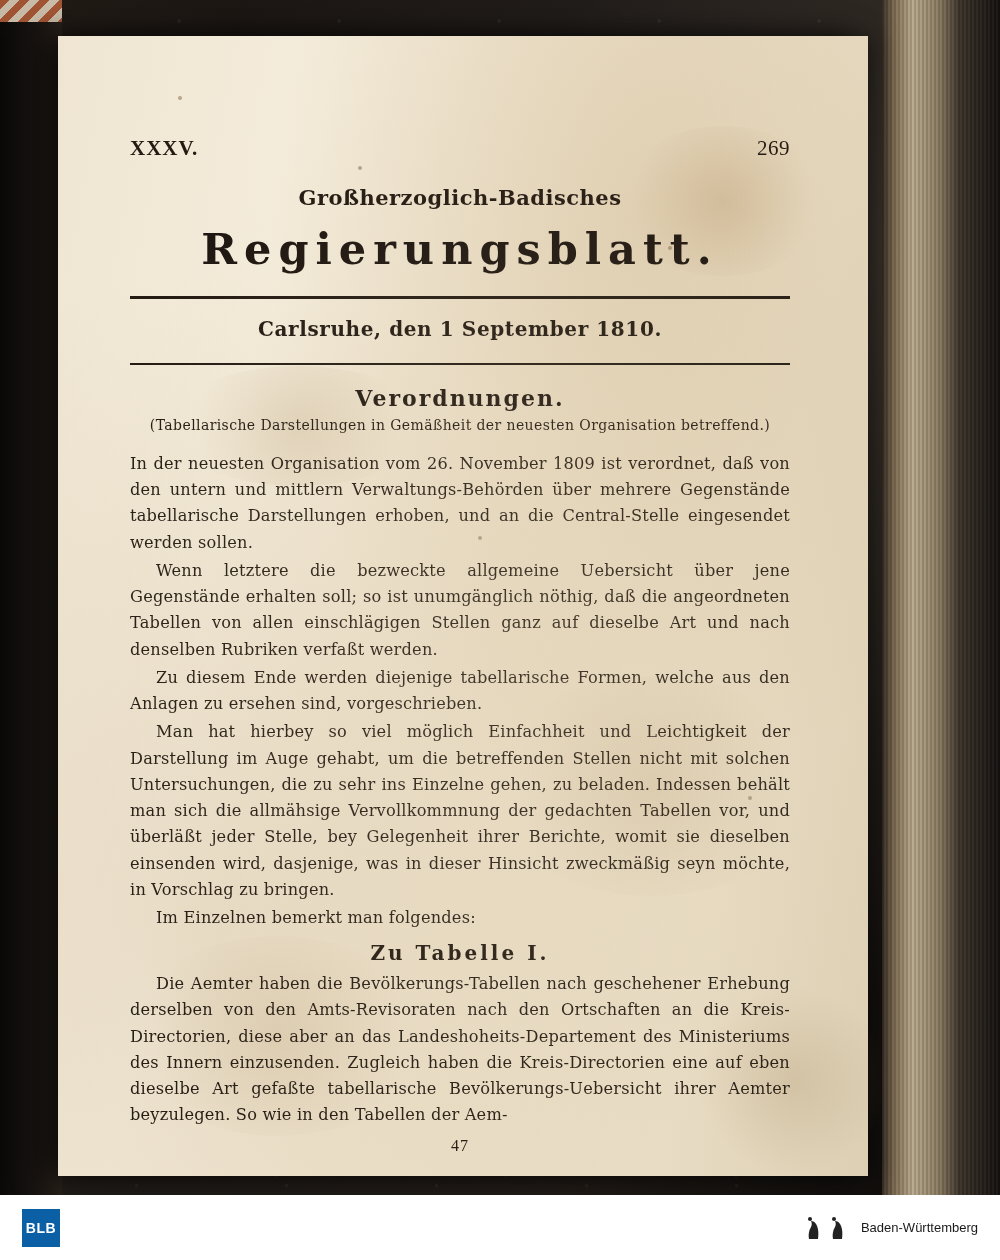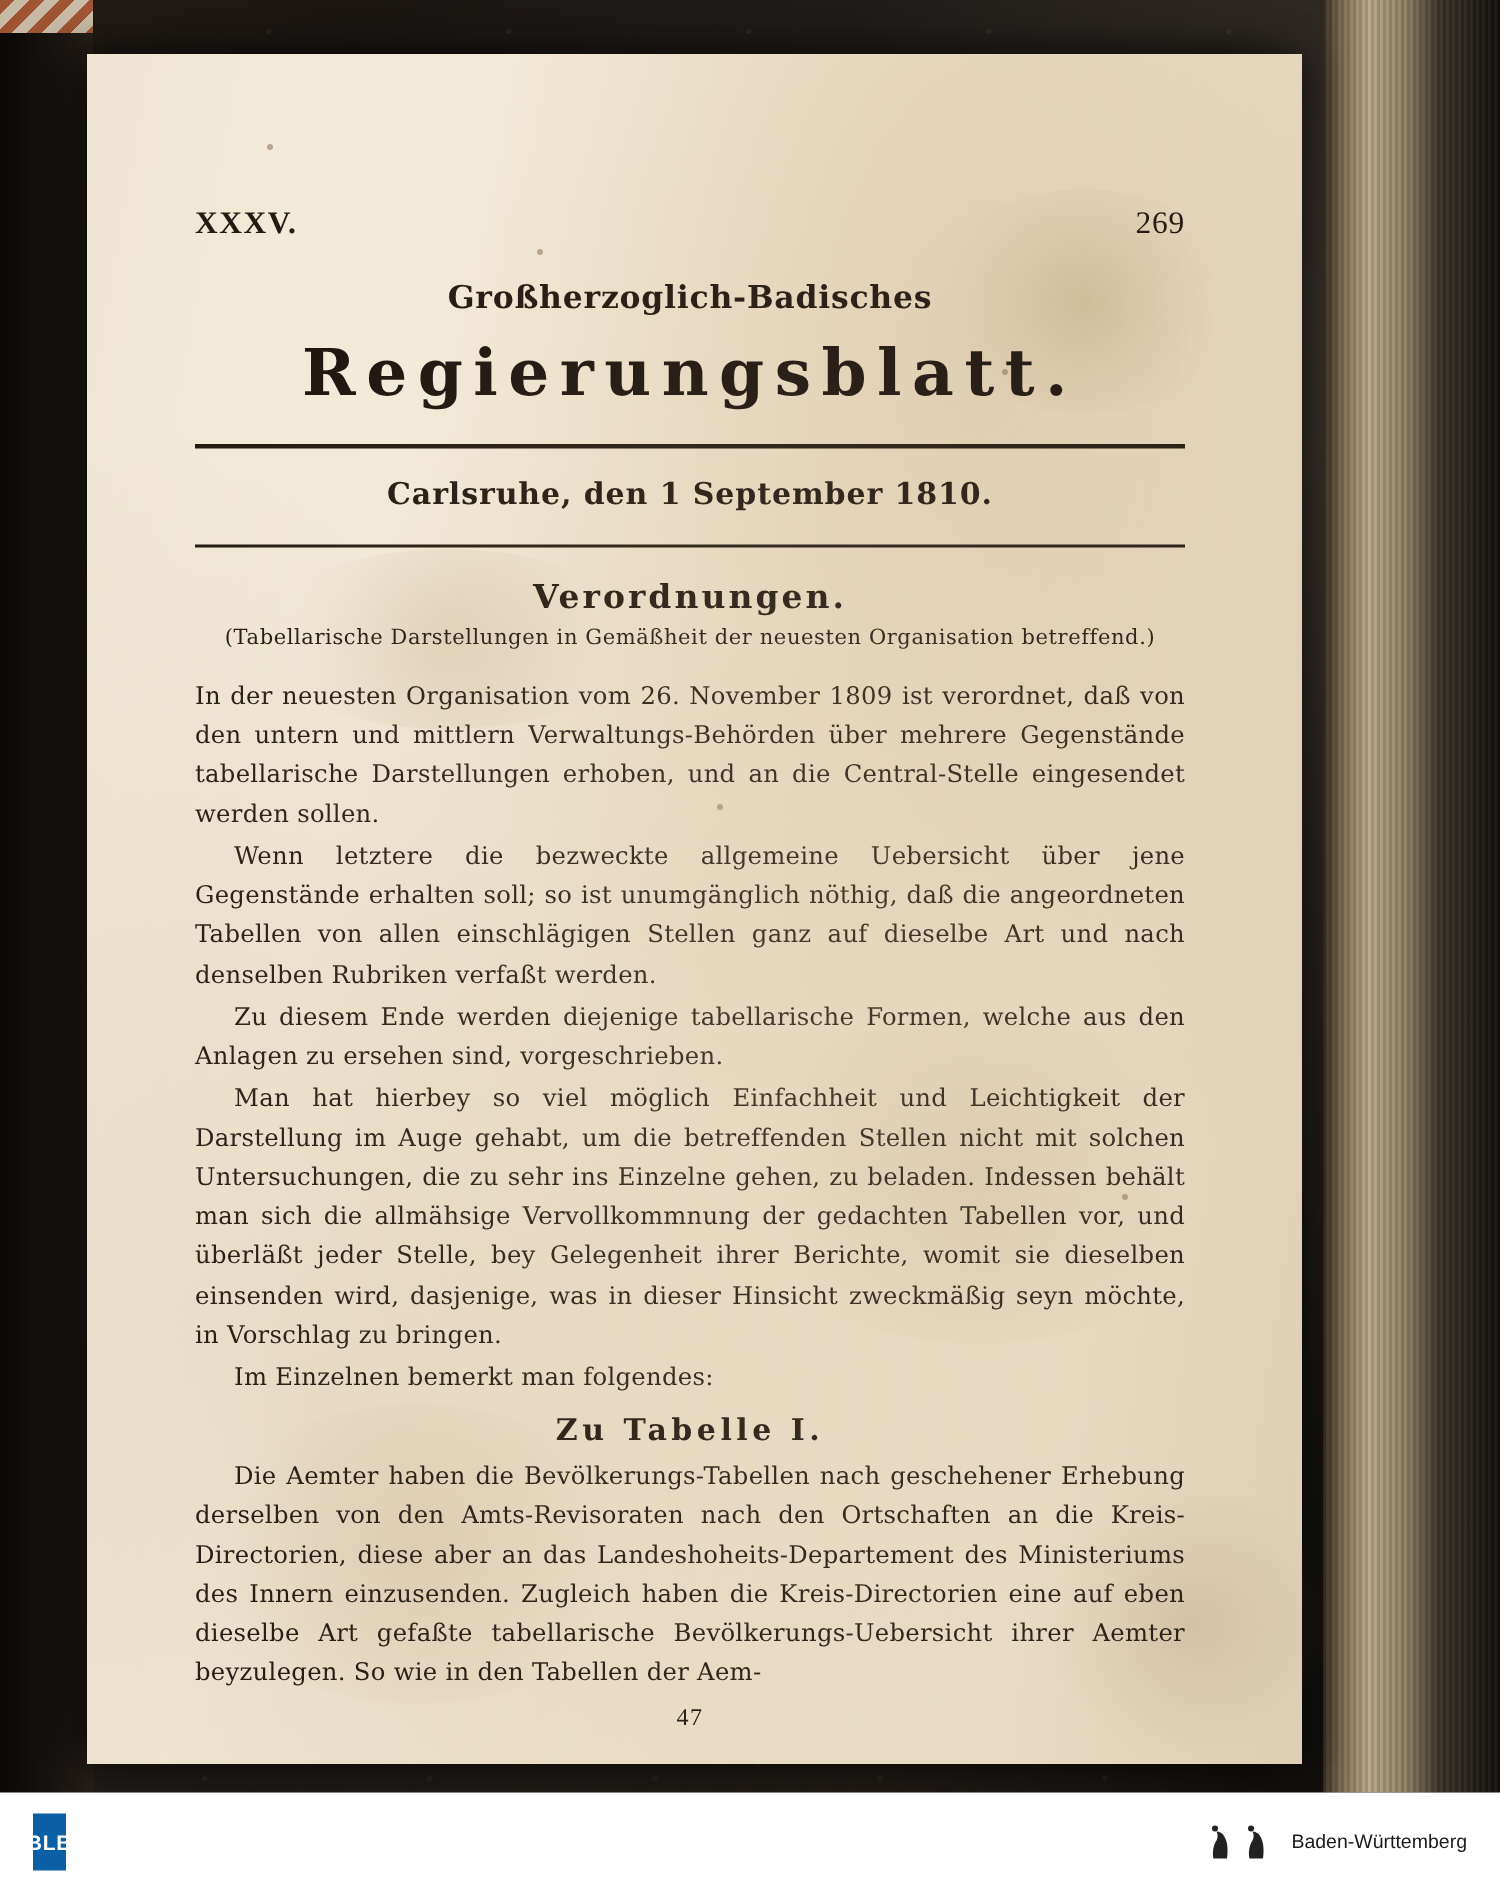--- a/index.html
+++ b/index.html
@@ -211,21 +211,21 @@
     height: 65px;
     background: #ffffff;
     display: flex;
     align-items: center;
     justify-content: space-between;
     padding: 0 22px;
     box-sizing: border-box;
   }
   .brand { display: flex; align-items: center; gap: 12px; }
   .blb-logo {
-    width: 22px; height: 38px;
+    width: 38px; height: 38px;
     background: #0b5fa5;
     color: #fff;
     font-family: "Liberation Sans", sans-serif;
     font-weight: 700;
     font-size: 14px;
     display: flex; align-items: center; justify-content: center;
     letter-spacing: .5px;
   }
   .brand-text {
     font-family: "Liberation Sans", sans-serif;

